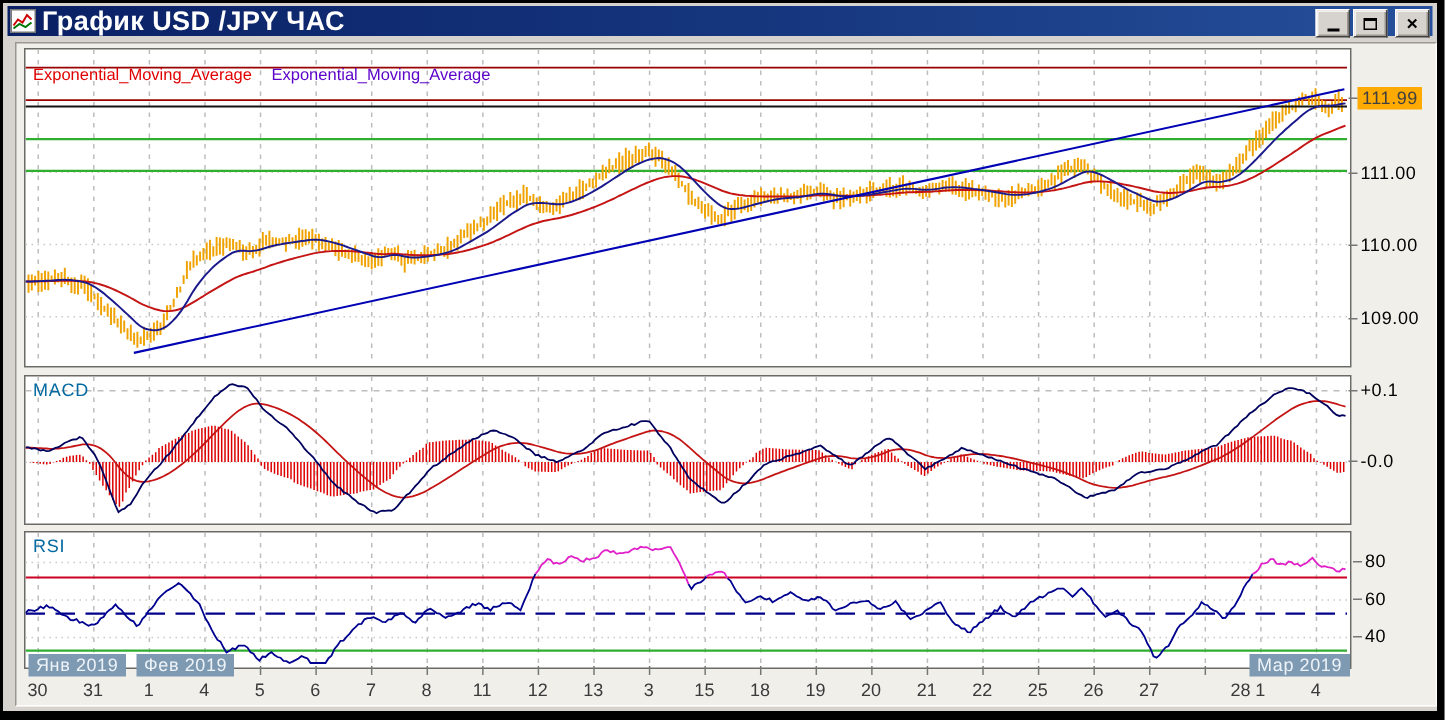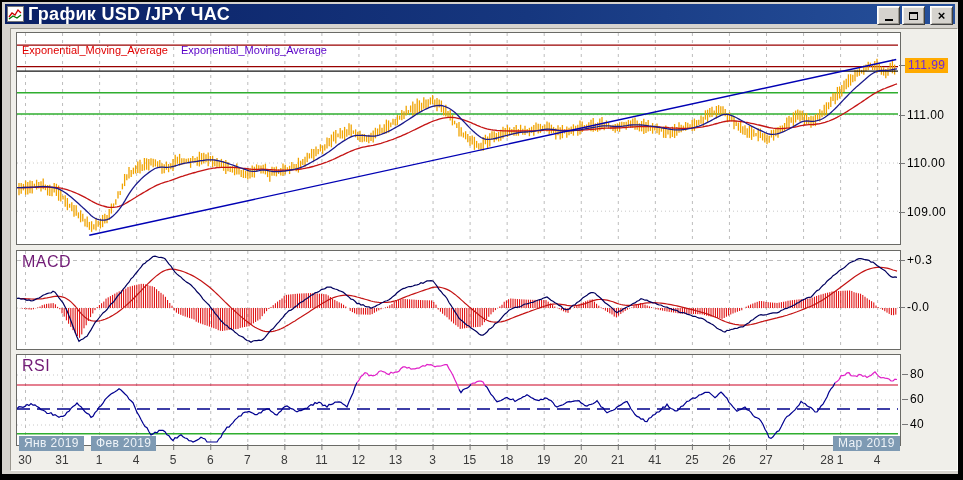--- a/index.html
+++ b/index.html
@@ -25,26 +25,26 @@
           border:1px solid;border-color:#9a978f #fdfdfb #fdfdfb #9a978f;}
   .panel{position:absolute;background:#fff;border:1px solid #6a6a66;}
   #panel-price{left:14px;top:30px;width:883px;height:211px;}
   #panel-macd{left:14px;top:248px;width:883px;height:98px;}
   #panel-rsi{left:14px;top:352px;width:883px;height:90px;}
   .panel svg{display:block;}
   
   .ema-label{position:absolute;top:42px;font-size:11px;white-space:nowrap;z-index:5;}
   #ema1{left:20px;color:#e00000;}
   #ema2{left:179px;color:#5a00c8;}
-  .panel-title{position:absolute;font-size:16px;color:#701a75;letter-spacing:0.5px;z-index:5;}
+  .panel-title{position:absolute;font-size:12px;color:#0369a1;letter-spacing:0.5px;z-index:5;}
   #macd-title{left:20px;top:251px;}
   #rsi-title{left:20px;top:355px;}
   .axlbl{position:absolute;font-size:12px;color:#000000;letter-spacing:0.4px;white-space:nowrap;}
   .axlbl::before{content:"";position:absolute;left:-8px;top:7px;width:6px;height:1px;background:#777;}
-  #pl-badge{left:903px;top:56px;background:#ffaa00;color:#6d28d9;font-size:12px;
+  #pl-badge{left:903px;top:56px;background:#ffaa00;color:#404040;font-size:12px;
             padding:0 3px;line-height:15px;letter-spacing:0.4px;}
   #pl-badge::before{left:-6px;}
   #pl-111{left:905px;top:106px;} #pl-110{left:905px;top:154px;} #pl-109{left:905px;top:203px;}
   #ml-02{left:905px;top:251px;}  #ml-00{left:905px;top:298px;}
   #rl-80{left:908px;top:365px;}  #rl-60{left:908px;top:390px;}  #rl-40{left:908px;top:415px;}
   
   #tickstrip{position:absolute;left:14px;top:442px;width:883px;height:8px;}
   #datesrow{position:absolute;left:0;top:451px;width:963px;height:14px;}
   .datelbl{position:absolute;top:0;transform:translateX(-50%);font-size:12px;color:#3a3a3a;}
   .badge{position:absolute;top:434px;height:15px;line-height:15px;padding:0 5px;
@@ -993,21 +993,21 @@
 
     <span class="ema-label" id="ema1">Exponential_Moving_Average</span>
     <span class="ema-label" id="ema2">Exponential_Moving_Average</span>
     <span class="panel-title" id="macd-title">MACD</span>
     <span class="panel-title" id="rsi-title">RSI</span>
 
     <span class="axlbl" id="pl-badge">111.99</span>
     <span class="axlbl" id="pl-111">111.00</span>
     <span class="axlbl" id="pl-110">110.00</span>
     <span class="axlbl" id="pl-109">109.00</span>
-    <span class="axlbl" id="ml-02">+0.3</span>
+    <span class="axlbl" id="ml-02">+0.1</span>
     <span class="axlbl" id="ml-00">-0.0</span>
     <span class="axlbl" id="rl-80">80</span>
     <span class="axlbl" id="rl-60">60</span>
     <span class="axlbl" id="rl-40">40</span>
 
     <svg id="tickstrip" width="883" height="8">
         <line x1="9.5" y1="0" x2="9.5" y2="6" stroke="#777" stroke-width="1"></line>
         <line x1="46.55" y1="0" x2="46.55" y2="6" stroke="#777" stroke-width="1"></line>
         <line x1="83.6" y1="0" x2="83.6" y2="6" stroke="#777" stroke-width="1"></line>
         <line x1="120.64999999999999" y1="0" x2="120.64999999999999" y2="6" stroke="#777" stroke-width="1"></line>
@@ -1043,21 +1043,21 @@
         <span class="datelbl" style="left: 282.35px;">8</span>
         <span class="datelbl" style="left: 319.4px;">11</span>
         <span class="datelbl" style="left: 356.45px;">12</span>
         <span class="datelbl" style="left: 393.5px;">13</span>
         <span class="datelbl" style="left: 430.55px;">3</span>
         <span class="datelbl" style="left: 467.6px;">15</span>
         <span class="datelbl" style="left: 504.65px;">18</span>
         <span class="datelbl" style="left: 541.7px;">19</span>
         <span class="datelbl" style="left: 578.75px;">20</span>
         <span class="datelbl" style="left: 615.8px;">21</span>
-        <span class="datelbl" style="left: 652.85px;">41</span>
+        <span class="datelbl" style="left: 652.85px;">22</span>
         <span class="datelbl" style="left: 689.9px;">25</span>
         <span class="datelbl" style="left: 726.95px;">26</span>
         <span class="datelbl" style="left: 764px;">27</span>
         <span class="datelbl" style="left: 801.05px; margin-left: 24px;">28</span>
         <span class="datelbl" style="left: 838.1px;">1</span>
         <span class="datelbl" style="left: 875.15px;">4</span>
       </div>
 
     <div class="badge" id="badge-jan">Янв 2019</div>
     <div class="badge" id="badge-feb">Фев 2019</div>

